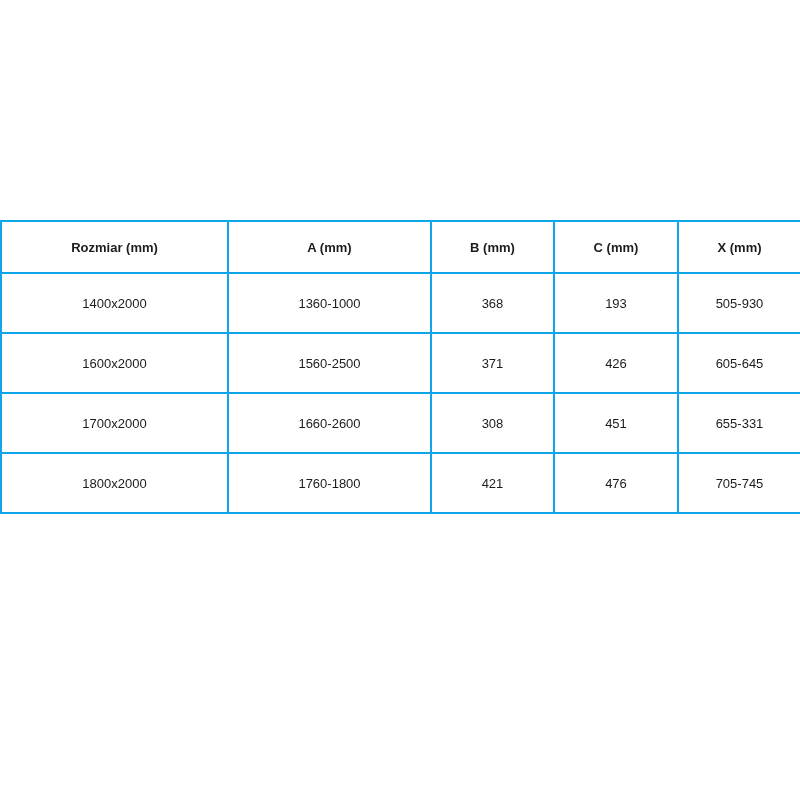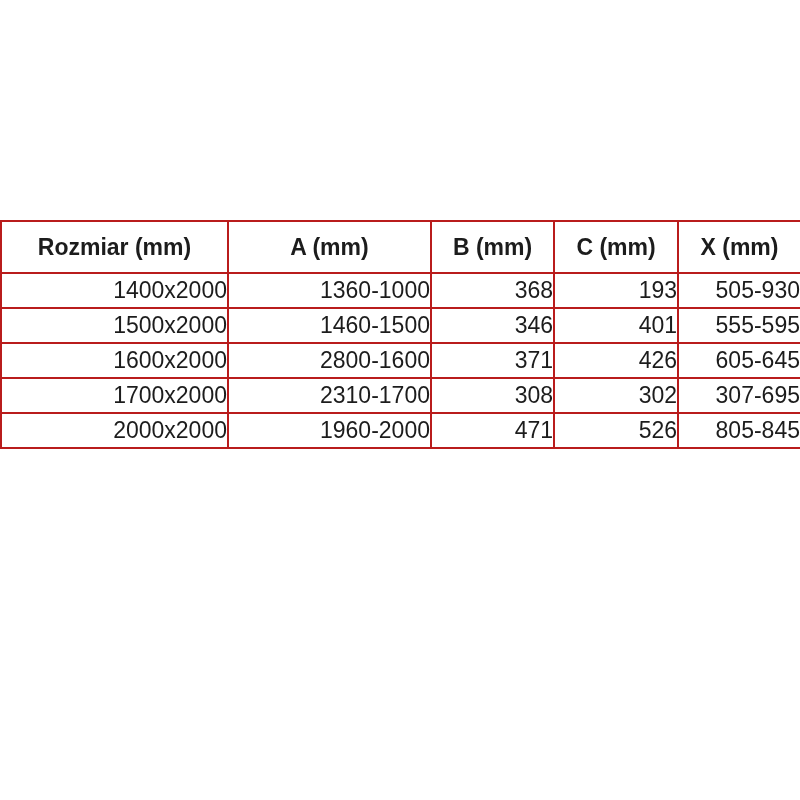--- a/index.html
+++ b/index.html
@@ -23,37 +23,36 @@
     width: 800px;
   }
   table.spec-table {
     width: 800px;
     border-collapse: collapse;
     table-layout: fixed;
     color: #1c1c1c;
   }
   table.spec-table th,
   table.spec-table td {
-    border: 2px solid #b91c1c;
+    border: 2px solid #0ea5e9;
     text-align: center;
     vertical-align: middle;
-    font-size: 23px;
+    font-size: 13px;
     padding: 0;
     background: #ffffff;
     overflow: hidden;
     white-space: nowrap;
   }
   table.spec-table th {
     font-weight: bold;
     height: 52px;
   }
   table.spec-table td {
     font-weight: normal;
-    height: 35px;
-    text-align: right;
+    height: 60px;
   }
   
   table.spec-table tr > *:first-child { border-left-width: 2px; }
   table.spec-table tr > *:last-child  { border-right-width: 2px; }
 </style>
 </head>
 <body>
 
 <div class="page">
   <div class="spec-table-wrap">
@@ -76,43 +75,36 @@
       </thead>
       <tbody>
         <tr>
           <td>1400x2000</td>
           <td>1360-1000</td>
           <td>368</td>
           <td>193</td>
           <td>505-930</td>
         </tr>
         <tr>
-          <td>1500x2000</td>
-          <td>1460-1500</td>
-          <td>346</td>
-          <td>401</td>
-          <td>555-595</td>
-        </tr>
-        <tr>
           <td>1600x2000</td>
-          <td>2800-1600</td>
+          <td>1560-2500</td>
           <td>371</td>
           <td>426</td>
           <td>605-645</td>
         </tr>
         <tr>
           <td>1700x2000</td>
-          <td>2310-1700</td>
+          <td>1660-2600</td>
           <td>308</td>
-          <td>302</td>
-          <td>307-695</td>
+          <td>451</td>
+          <td>655-331</td>
         </tr>
         <tr>
-          <td>2000x2000</td>
-          <td>1960-2000</td>
-          <td>471</td>
-          <td>526</td>
-          <td>805-845</td>
+          <td>1800x2000</td>
+          <td>1760-1800</td>
+          <td>421</td>
+          <td>476</td>
+          <td>705-745</td>
         </tr>
       </tbody>
     </table>
   </div>
 </div>
 
 </body></html>

